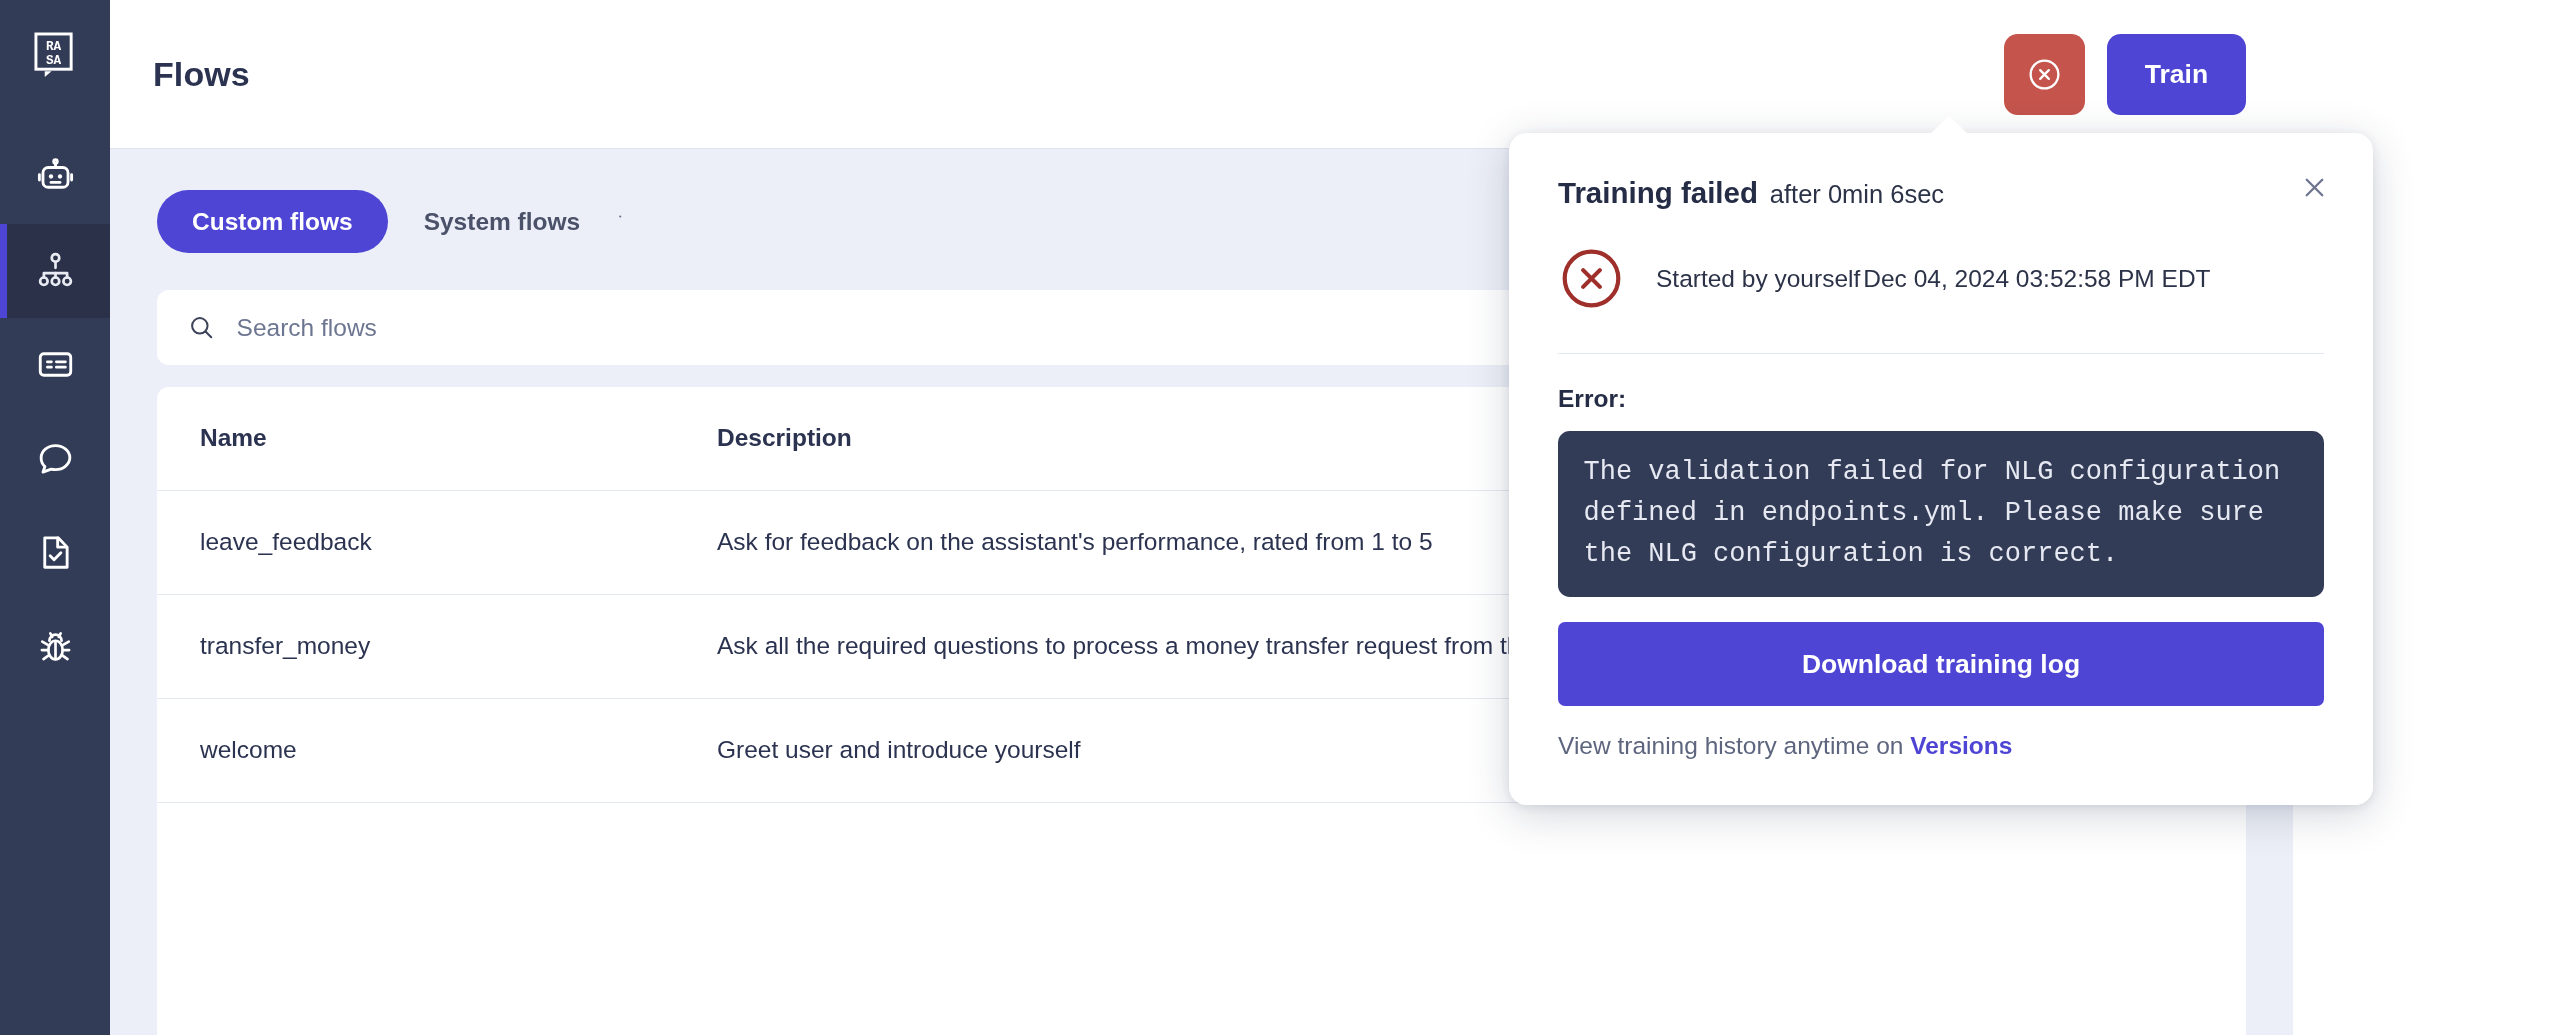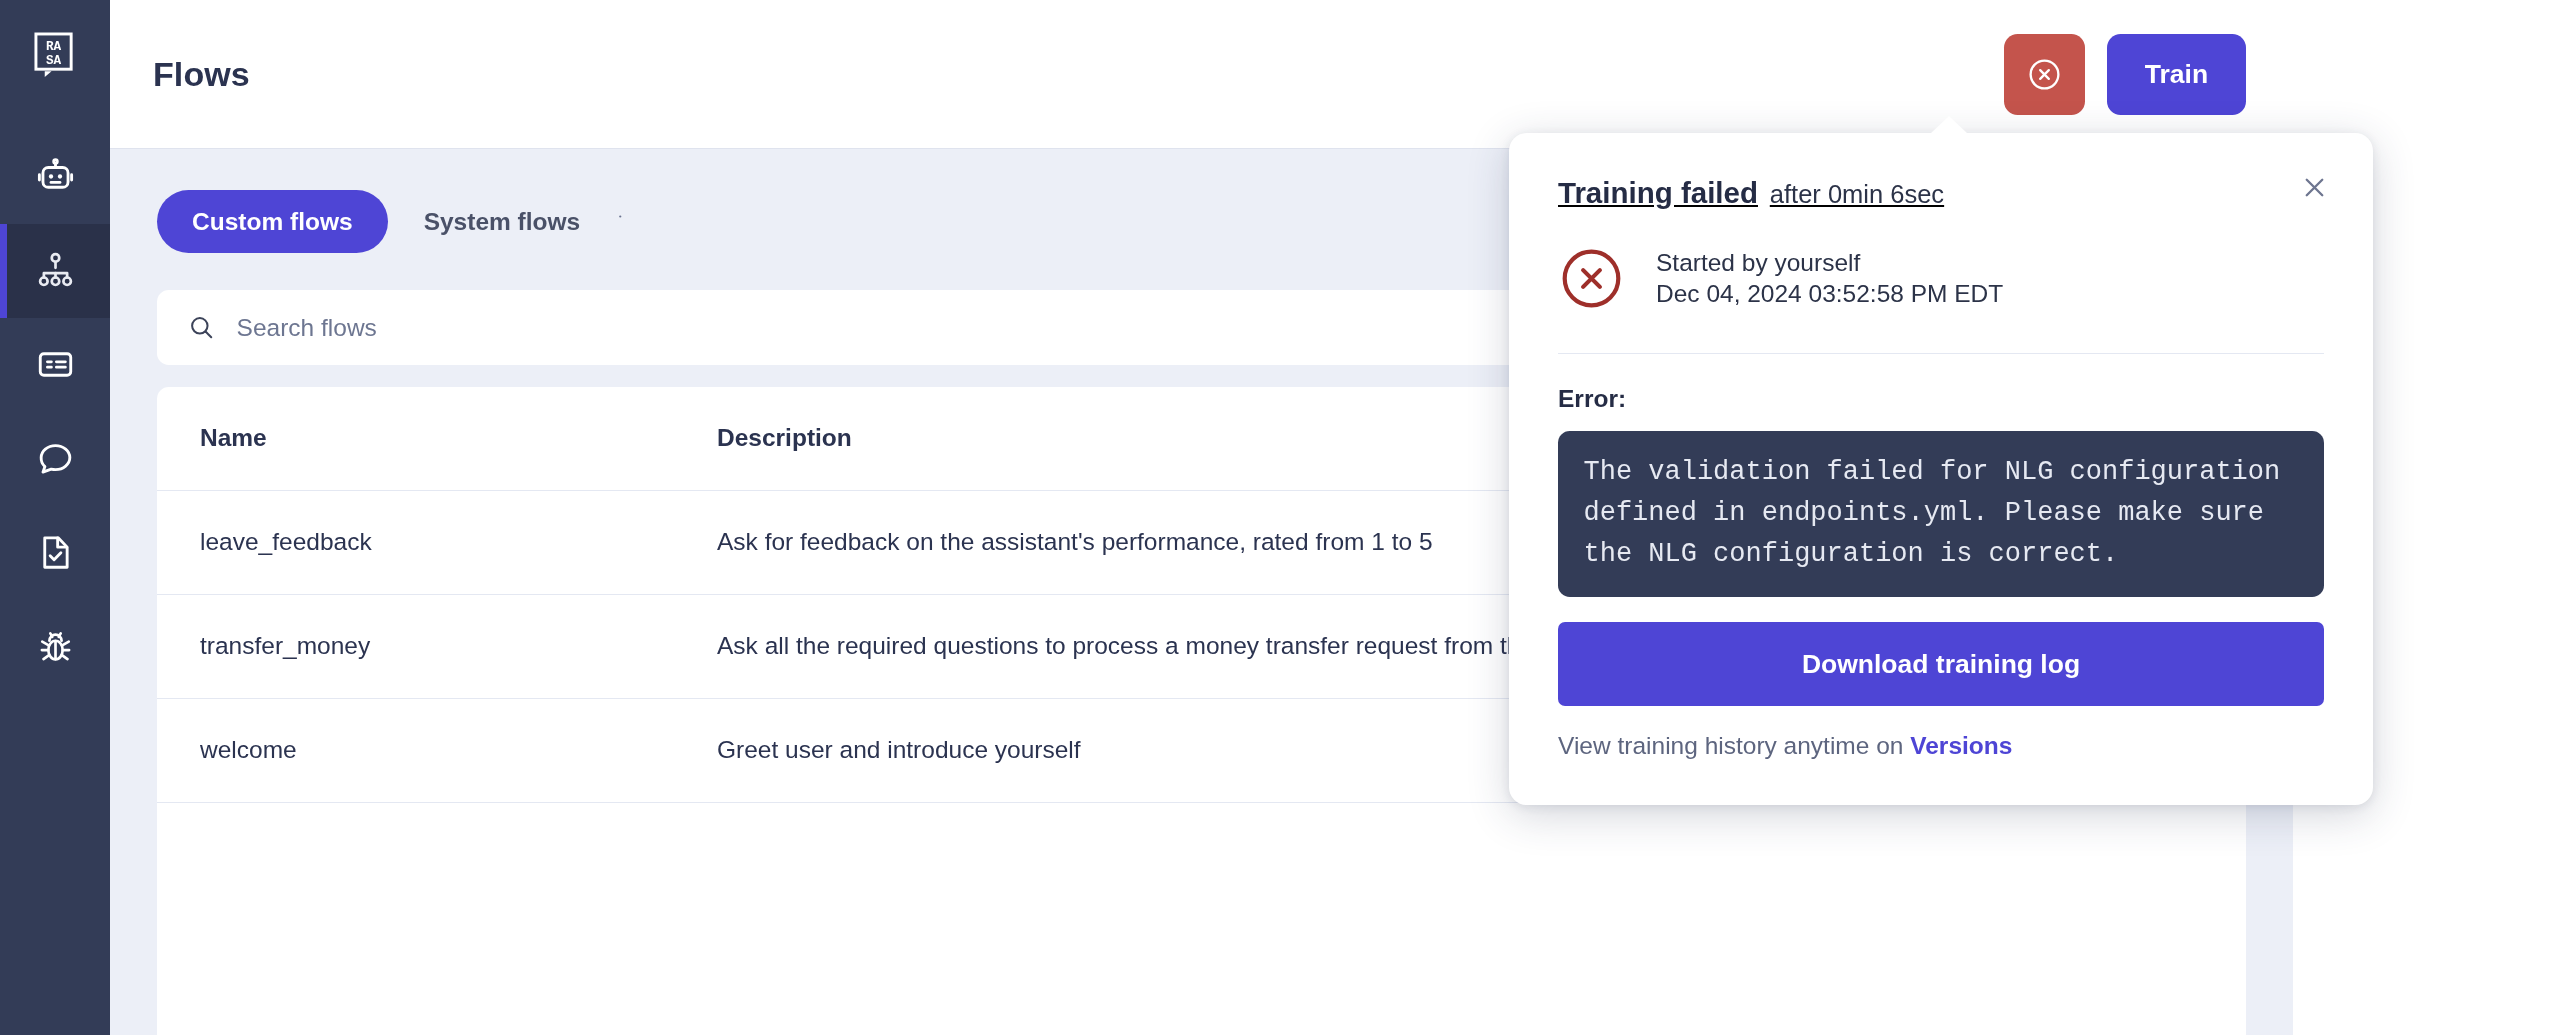--- a/index.html
+++ b/index.html
@@ -162,25 +162,25 @@
     width: 0; height: 0;
     border-left: 18.7px solid transparent;
     border-right: 18.7px solid transparent;
     border-bottom: 17.7px solid #ffffff;
   }
   .pop-close {
     position: absolute; top: 33px; right: 37px;
     background: transparent; border: none; cursor: pointer;
     padding: 5.9px; line-height: 0;
   }
-  .pop-title-row { display: flex; align-items: baseline; gap: 11.8px; margin-bottom: 35px; text-decoration: underline; }
+  .pop-title-row { display: flex; align-items: baseline; gap: 11.8px; margin-bottom: 35px; }
   .pop-title { font-size: 29.5px; font-weight: bold; color: #252c45; }
   .pop-sub { font-size: 25.5px; color: #2c3348; }
   .pop-status { display: flex; align-items: center; gap: 31px; padding-bottom: 41px; }
-  .status-lines { display: flex; flex-direction: column; gap: 3px; }
+  .status-lines { display: flex; flex-direction: row; gap: 3px; }
   .status-line { font-size: 24.5px; color: #2c3348; }
   .pop-divider { height: 1px; background: #e4e8f2; margin: 0 0 31px 0; }
   .err-label { font-size: 24.5px; font-weight: bold; color: #252c45; margin-bottom: 17.7px; }
   .err-box {
     background: #333c57; color: #e6e9f2;
     border-radius: 11.8px;
     padding: 21.6px 25.5px;
     font-family: "Liberation Mono", "DejaVu Sans Mono", monospace;
     font-size: 27px; line-height: 1.52;
     white-space: pre-wrap;

